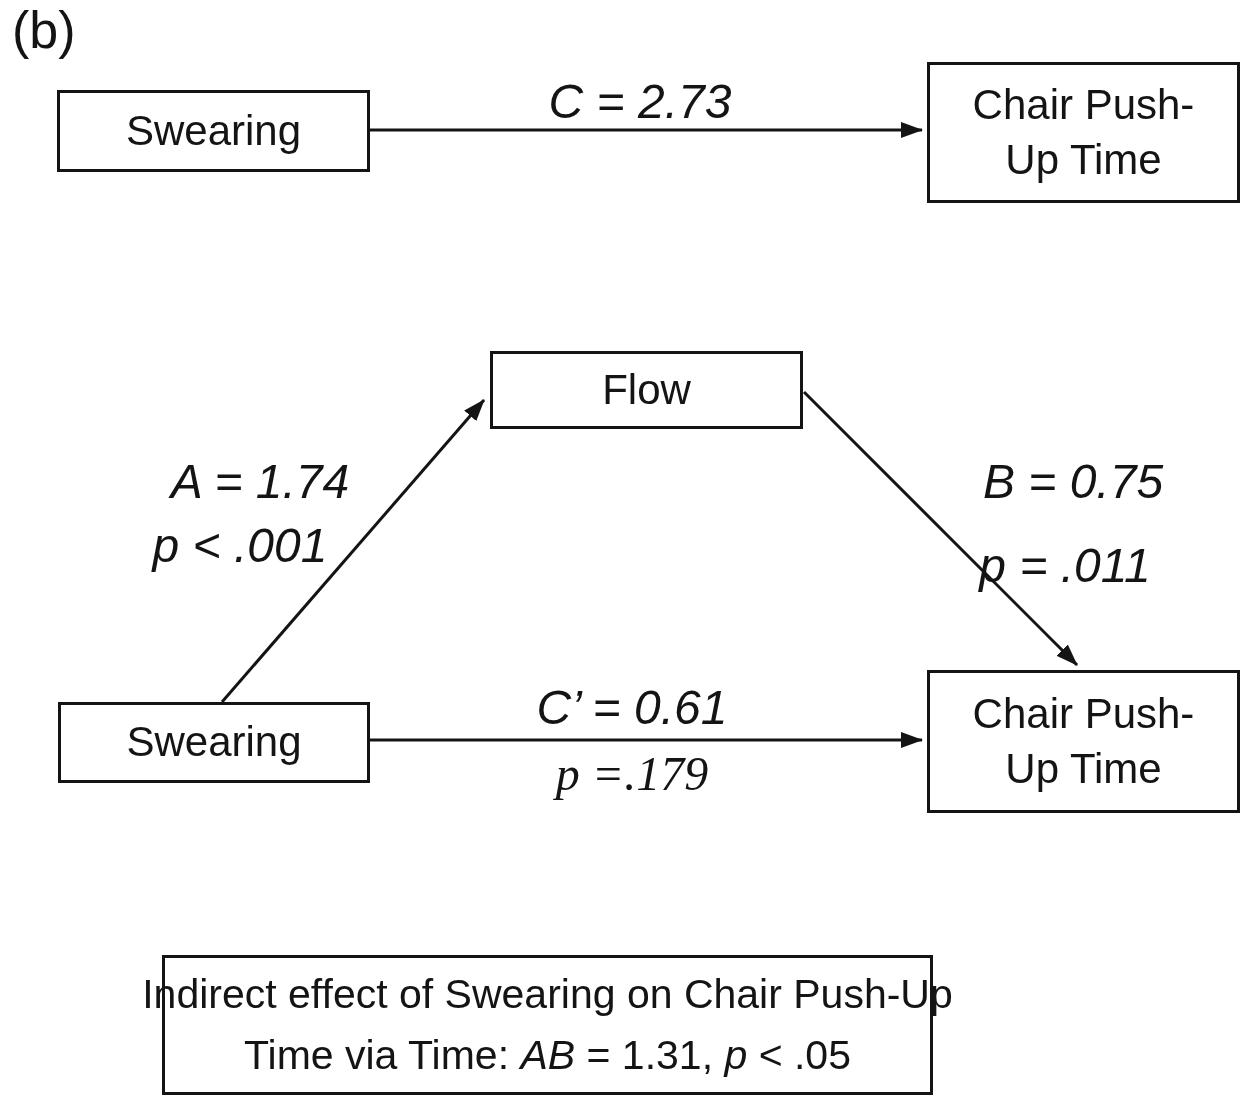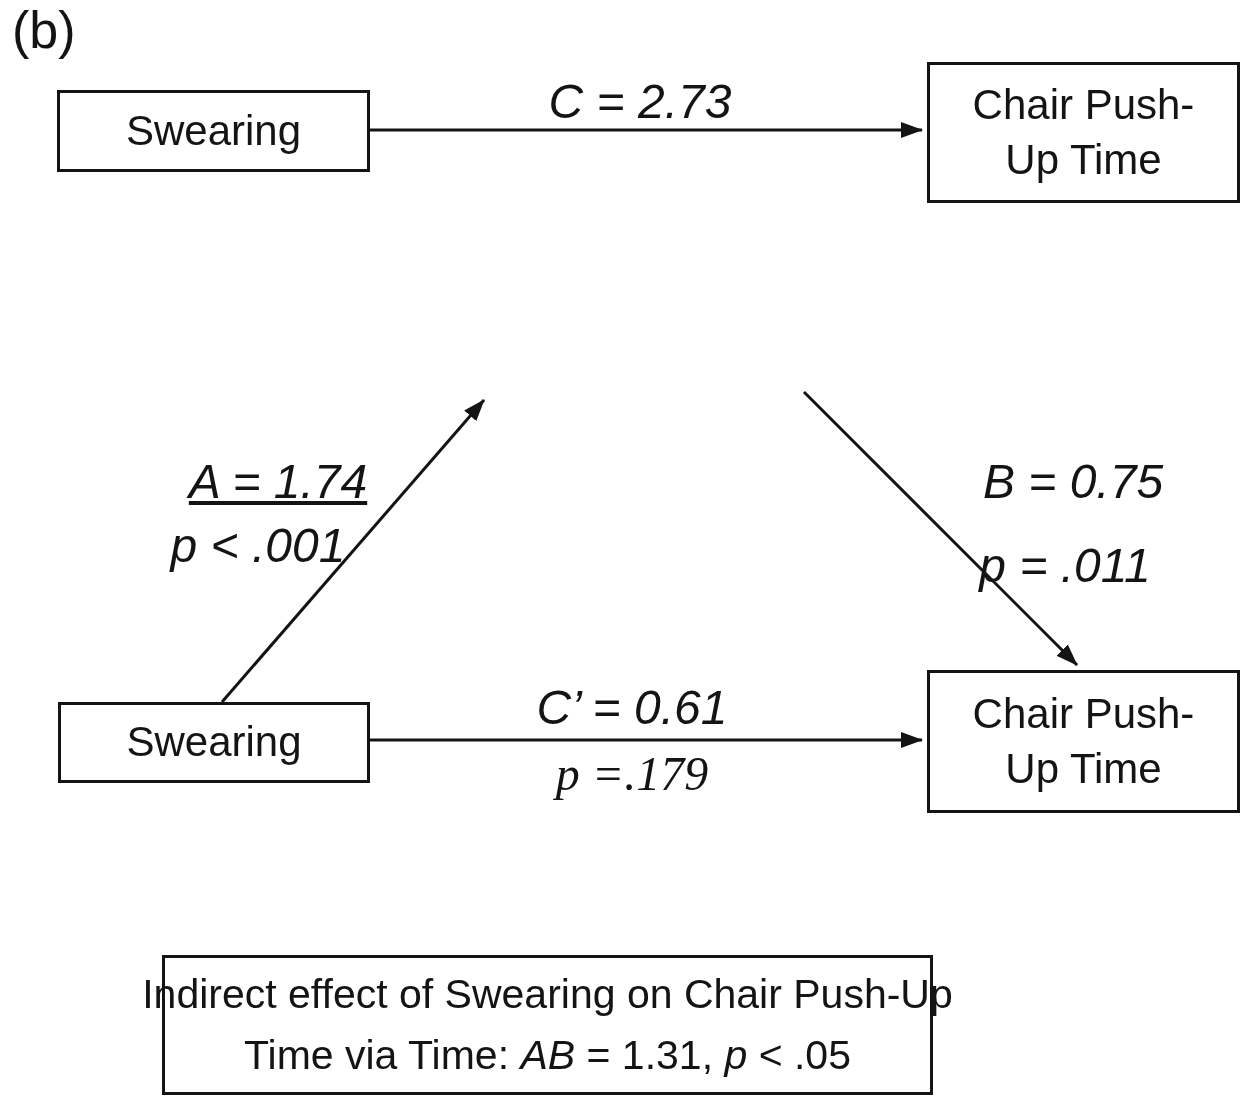--- a/index.html
+++ b/index.html
@@ -56,22 +56,22 @@
   .node-flow           { left: 490px; top: 351px; width: 313px; height: 78px; }
   .node-swearing-bot   { left: 58px;  top: 702px; width: 312px; height: 81px; }
   .node-outcome-bot    { left: 927px; top: 670px; width: 313px; height: 143px; }
   .node-indirect {
     left: 162px; top: 955px; width: 771px; height: 140px;
     font-size: 41px;
     line-height: 1.5;
   }
   .lbl-c-coef  { left: 640px;  top: 76px; }
   .lbl-c-p     { left: 640px;  top: 138px; }
-  .lbl-a-coef  { left: 278px;  top: 456px; text-decoration: underline; }
-  .lbl-a-p     { left: 258px;  top: 520px; }
+  .lbl-a-coef  { left: 260px;  top: 456px; }
+  .lbl-a-p     { left: 240px;  top: 520px; }
   .lbl-b-coef  { left: 1065px; top: 456px; margin-left: 8px; }
   .lbl-b-p     { left: 1065px; top: 540px; }
   .lbl-cp-coef { left: 632px;  top: 682px; }
   .lbl-cp-p    { left: 632px;  top: 748px; font-family: Liberation Serif, serif; }
   .it { font-style: italic; }
 </style>
 </head>
 <body>
 
 <div class="canvas">
@@ -94,20 +94,23 @@
     <span>Swearing</span>
   </div>
 
   <div class="plabel lbl-c-coef">C = 2.73</div>
 
   <div class="node node-outcome-top">
     <span>Chair Push-</span>
     <span>Up Time</span>
   </div>
 
+  <div class="node node-flow">
+    <span>Flow</span>
+  </div>
 
   <div class="plabel lbl-a-coef">A = 1.74</div>
   <div class="plabel lbl-a-p">p &lt; .001</div>
 
   <div class="plabel lbl-b-coef">B = 0.75</div>
   <div class="plabel lbl-b-p">p = .011</div>
 
   <div class="node node-swearing-bot">
     <span>Swearing</span>
   </div>

